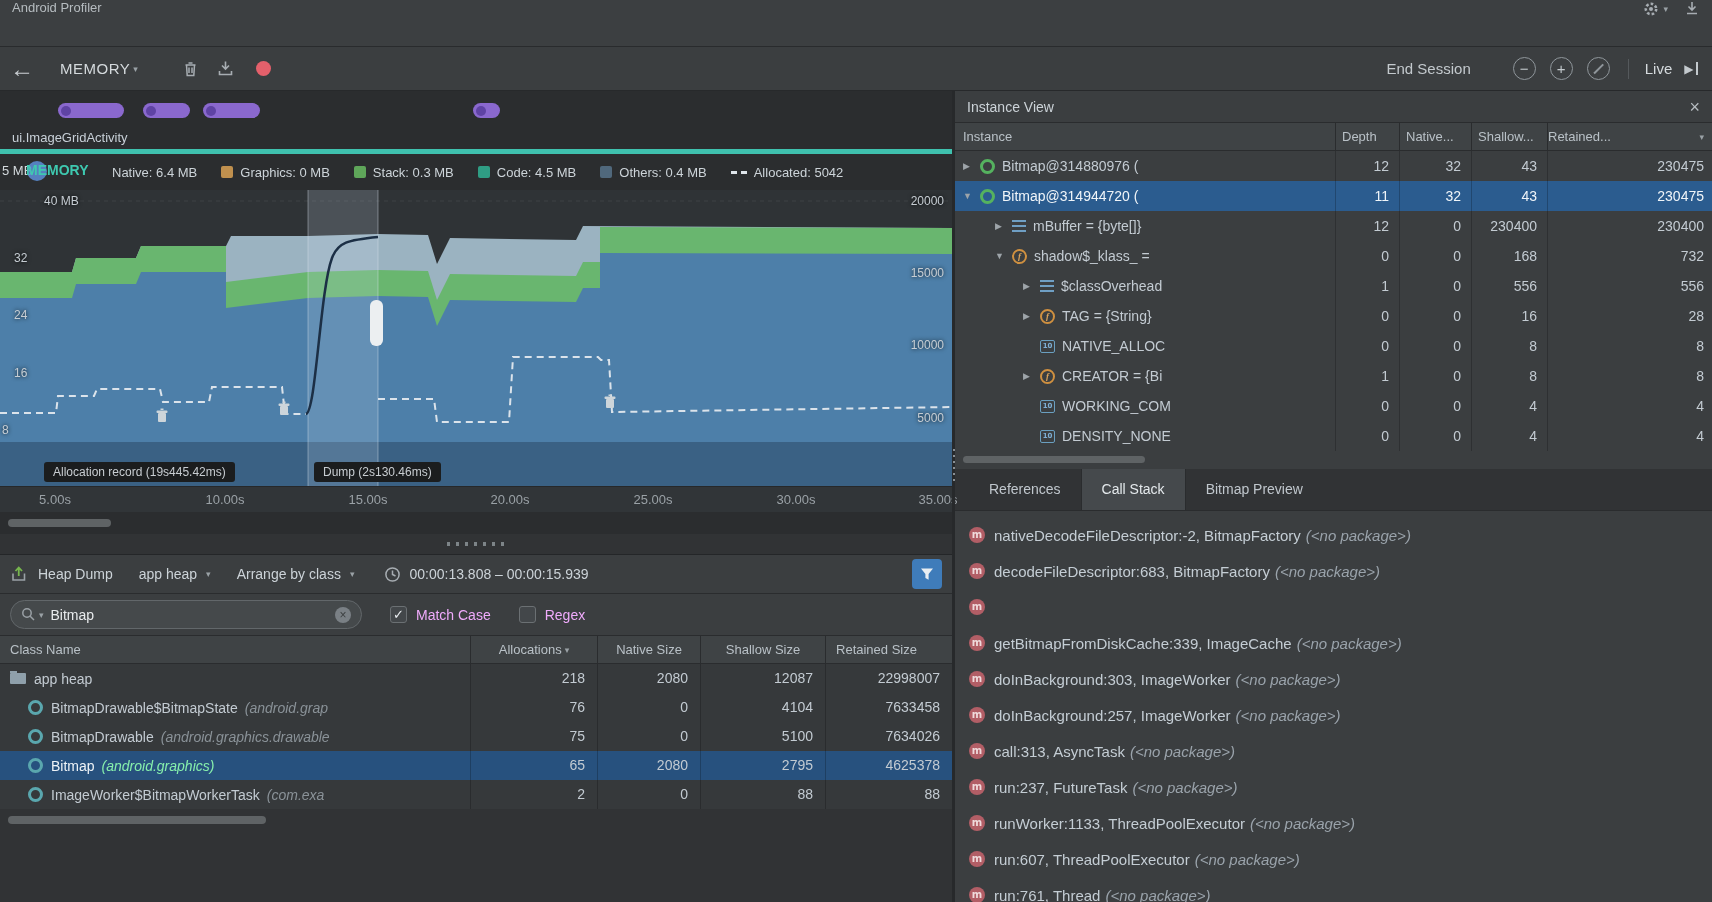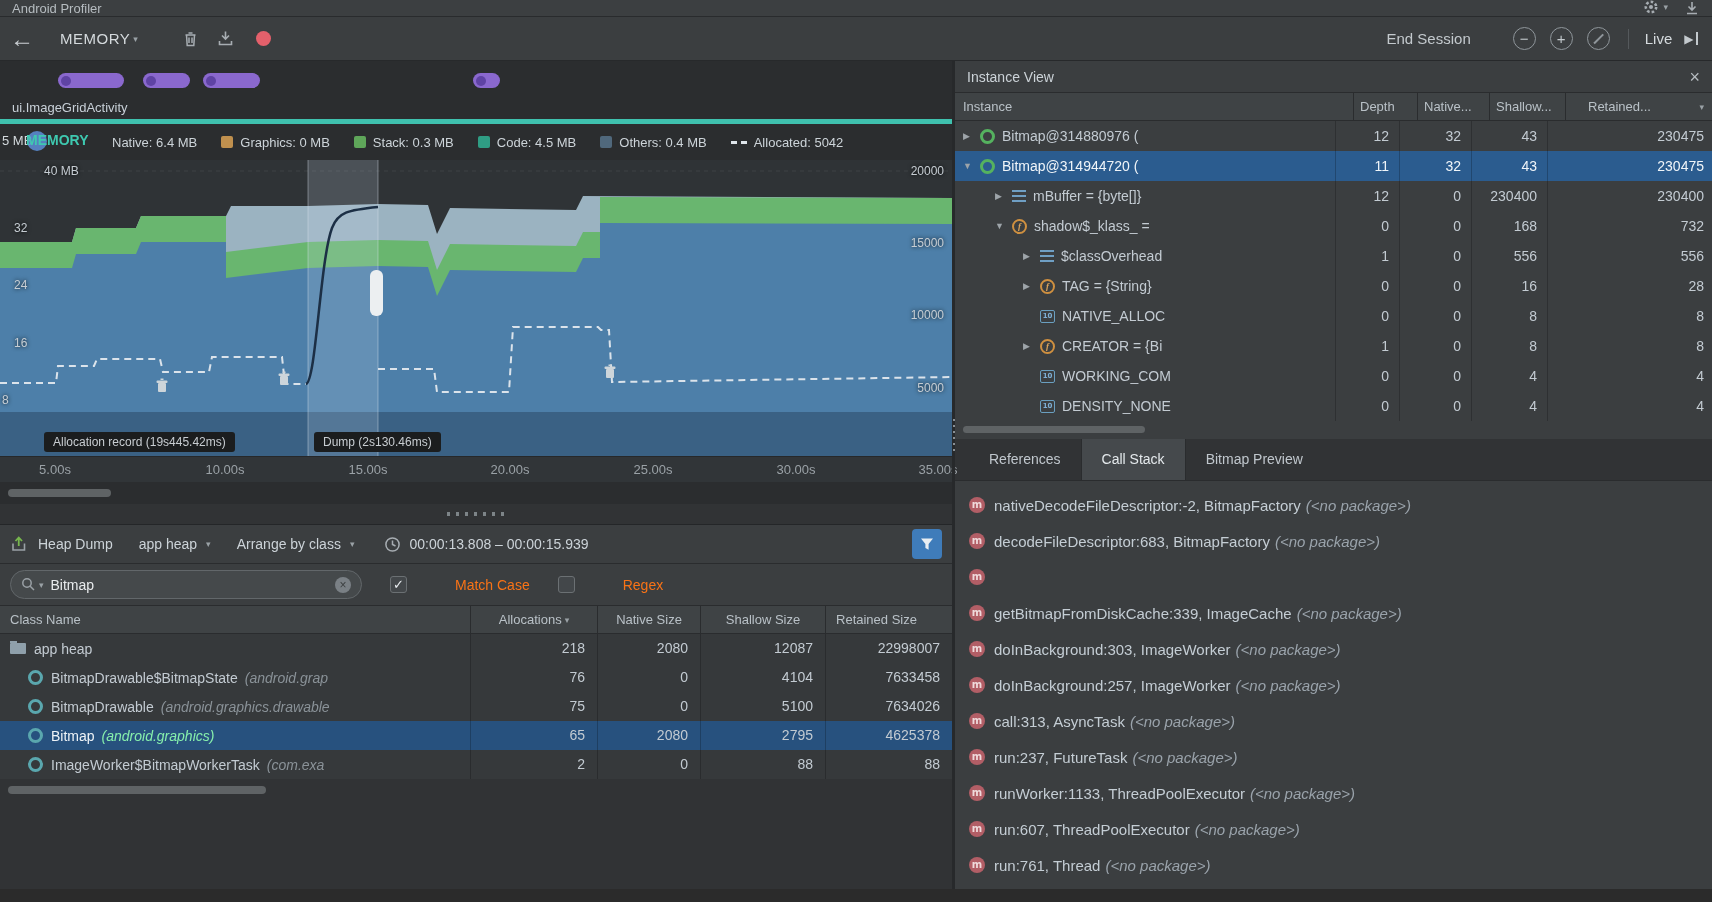--- a/index.html
+++ b/index.html
@@ -1,21 +1,21 @@
 <!DOCTYPE html>
 <html><head>
 <meta charset="utf-8">
 <style>
   * { margin:0; padding:0; box-sizing:border-box; }
   html,body { width:1712px; height:902px; overflow:hidden; background:#2b2b2b;
     font-family:"Liberation Sans","DejaVu Sans",sans-serif; color:#bdc6cf; }
 
   
-  .titlebar { height:17px; background:#3c3f41; border-bottom:1px solid #292b2d;
-    display:flex; align-items:flex-end; padding:0 12px; }
+  .titlebar { height:47px; background:#3c3f41; border-bottom:1px solid #292b2d;
+    display:flex; align-items:flex-start; padding:0 12px; }
   .titlebar .title { font-size:13px; color:#b6bcc0; }
   .titlebar .tspacer { flex:1; }
   .titlebar .ticon { display:flex; align-items:center; margin-left:16px; }
   .caret { font-size:9px; color:#9aa1a6; margin-left:3px; }
 
   .toolbar { height:44px; background:#3b3e40; border-bottom:1px solid #27292b;
     display:flex; align-items:center; padding:0 14px 0 10px; }
   .back { font-size:24px; color:#c9ced2; margin-right:26px; line-height:1; }
   .profsel { display:flex; align-items:center; margin-right:44px; }
   .profsel .plabel { font-size:15px; color:#d5dadd; letter-spacing:0.5px; }
@@ -96,21 +96,21 @@
     display:flex; align-items:center; padding:0 10px; }
   .searchbox { width:352px; height:29px; border:1px solid #62676a; border-radius:15px;
     background:#45494b; display:flex; align-items:center; padding:0 10px; }
   .searchbox .sval { flex:1; font-size:14px; color:#e8ebed; margin-left:7px; }
   .clearbtn { width:16px; height:16px; border-radius:50%; background:#7a8085; color:#3c3f41;
     font-size:12px; line-height:16px; text-align:center; }
   .cb { display:flex; align-items:center; margin-left:28px; }
   .cbbox { width:17px; height:17px; border-radius:3px; border:1px solid #6b7073; background:#43474a;
     margin-right:9px; display:flex; align-items:center; justify-content:center;
     color:#e9edf0; font-size:13px; line-height:1; }
-  .cb .cblbl { font-size:14px; color:#f97316;margin-left:39px; }
+  .cb .cblbl { font-size:14px; color:#f0abfc; }
 
   
   .cthead { height:28px; background:#3f4345; border-bottom:1px solid #2a2c2e; display:flex;
     font-size:13px; color:#b9c1c7; align-items:center; }
   .cthead > div { height:100%; display:flex; align-items:center; }
   .cthead .c1 { width:470px; padding-left:10px; }
   .cthead .c2 { width:127px; justify-content:center; border-left:1px solid #2a2c2e; }
   .cthead .c3 { width:103px; justify-content:center; border-left:1px solid #2a2c2e; }
   .cthead .c4 { width:125px; justify-content:center; border-left:1px solid #2a2c2e; }
   .cthead .c5 { width:102px; justify-content:center; border-left:1px solid #2a2c2e; }
@@ -150,21 +150,21 @@
   .ivheader { height:32px; border-bottom:1px solid #2a2c2e; display:flex; align-items:center; padding:0 12px; }
   .ivheader .ivtitle { font-size:14px; color:#ccd3d8; flex:1; }
   .ivclose { font-size:18px; color:#b6bcc0; line-height:1; }
   .ivcols { height:28px; background:#3f4345; border-bottom:1px solid #2a2c2e; display:flex;
     align-items:center; font-size:13px; color:#b9c1c7; }
   .ivcols > div { height:100%; display:flex; align-items:center; }
   .ivc1 { flex:1; padding-left:8px; min-width:0; }
   .ivc2 { width:64px; padding-left:6px; border-left:1px solid #2a2c2e; }
   .ivc3 { width:72px; padding-left:6px; border-left:1px solid #2a2c2e; }
   .ivc4 { width:76px; padding-left:6px; border-left:1px solid #2a2c2e; }
-  .ivc5 { width:147px; padding-left:22px; border-left:1px solid #2a2c2e; }
+  .ivc5 { width:165px; padding-left:0; border-left:1px solid #2a2c2e; }
   .ivc5 .sorta { margin-left:auto; margin-right:8px; }
   .ivrows { height:300px; overflow:hidden; }
   .ivrow { height:30px; display:flex; align-items:center; font-size:14px; }
   .ivrow.sel { background:#2b5c8f; }
   .ivrow.sel .nm, .ivrow.sel .ivnum { color:#f0f5f9; }
   .ivname { flex:1; display:flex; align-items:center; white-space:nowrap; overflow:hidden; min-width:0; }
   .ivname.lv1 { padding-left:8px; }
   .ivname.lv2 { padding-left:40px; }
   .ivname.lv3 { padding-left:68px; }
   .arrow { width:17px; font-size:9px; color:#9da4a9; flex:none; }

